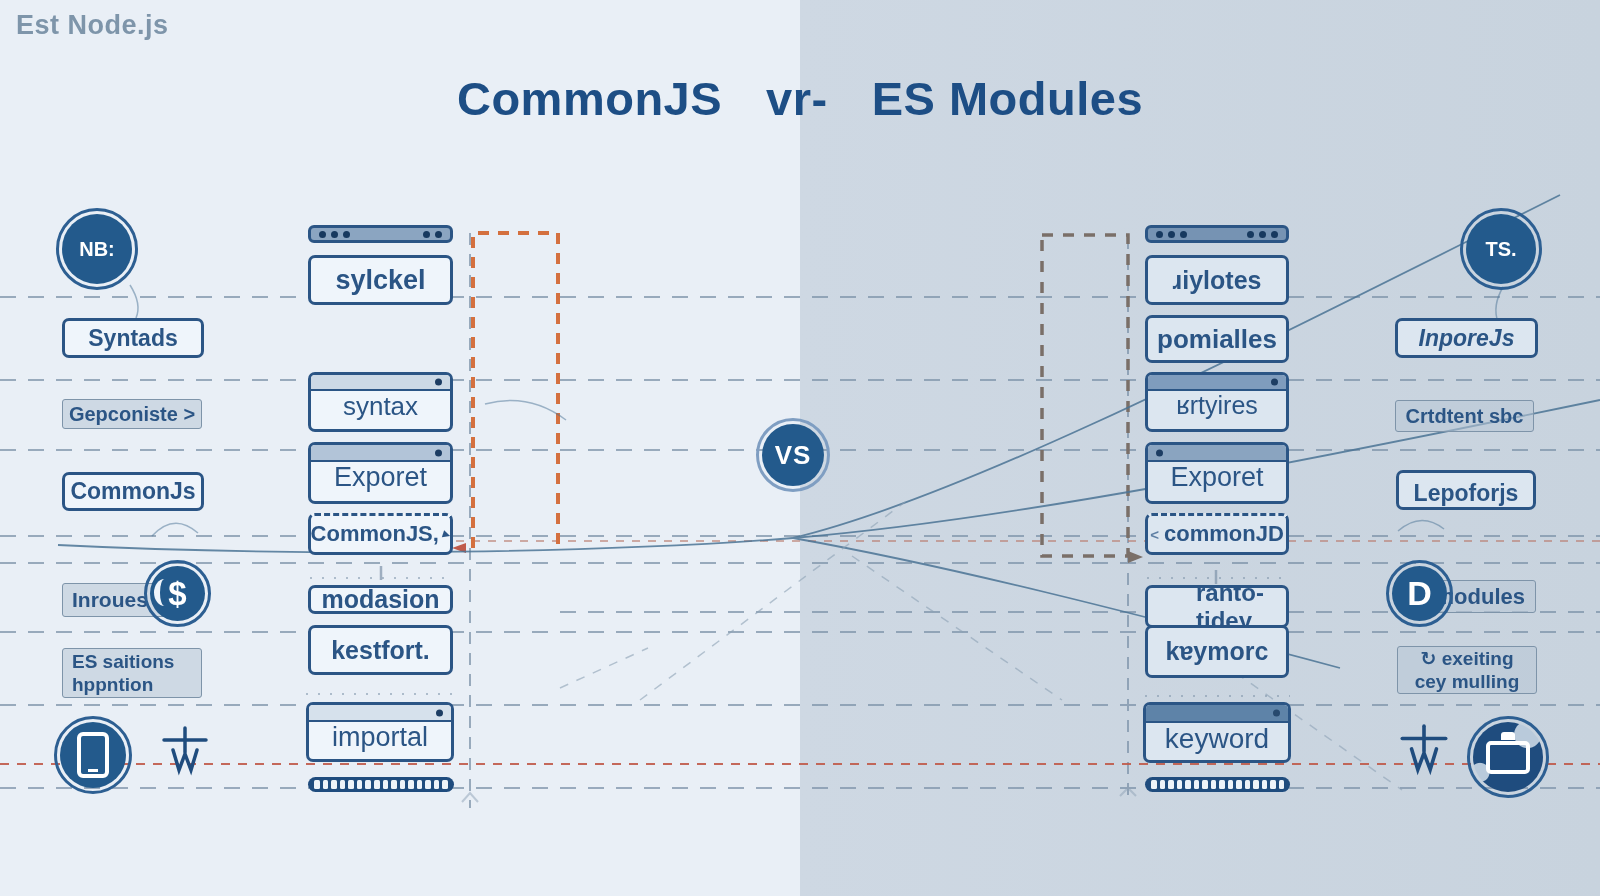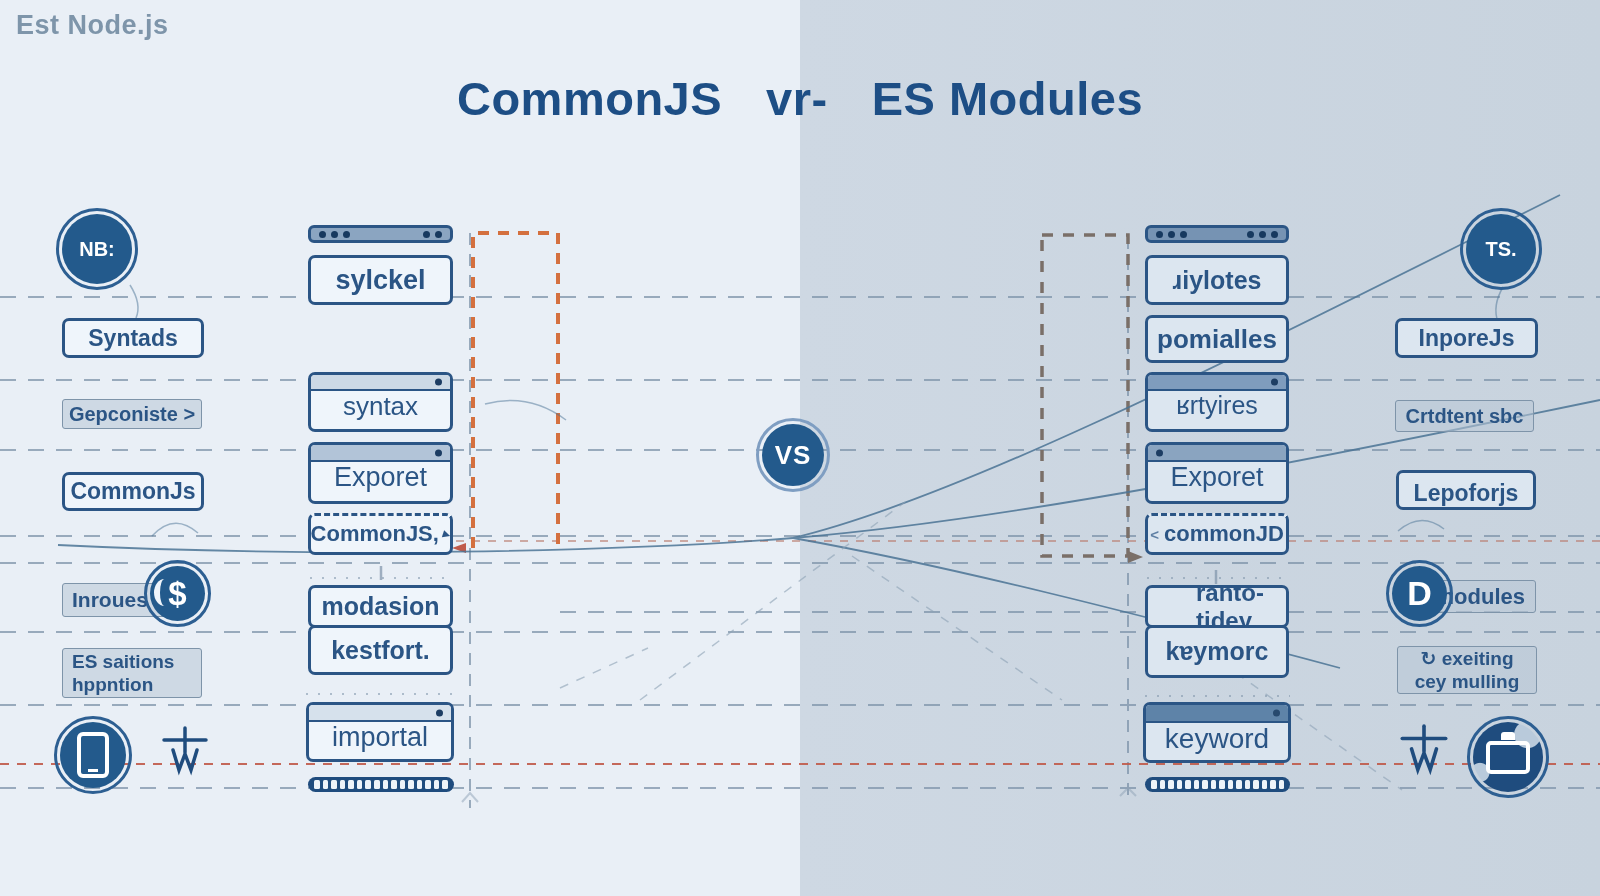--- a/index.html
+++ b/index.html
@@ -205,21 +205,21 @@
     <div class="win-bd" style="font-size:27px;">
       <span>Exporet</span>
     </div>
   </div>
 
   <div class="box dashed-top" style="left:308px;top:513px;width:145px;height:42px;font-size:22px;gap:4px;">
     <span>CommonJS,</span>
     <span style="font-size:15px;transform:rotate(18deg);">▸</span>
   </div>
 
-  <div class="box" style="left:308px;top:585px;width:145px;height:43px;font-size:25px;text-align:right;">
+  <div class="box" style="left:308px;top:585px;width:145px;height:29px;font-size:25px;text-align:right;">
     <span>modasion</span>
   </div>
 
   <div class="box" style="left:308px;top:625px;width:145px;height:50px;font-size:25px;">
     <span>kestfort.</span>
   </div>
 
   <div class="window" style="left:306px;top:702px;width:148px;height:60px;">
     <div class="win-hd" style="height:15px;background:#d6e1ec;">
       <span class="hdot right"></span>
@@ -329,21 +329,21 @@
       <i></i>
       <i></i>
       <i></i>
       <i></i>
     </div>
 
   <div class="badge-circle" style="left:1466px;top:214px;width:70px;height:70px;font-size:20px;">
     <span>TS.</span>
   </div>
 
-  <div class="box rfill" style="left:1395px;top:318px;width:143px;height:40px;font-size:23px;">
+  <div class="box rfill" style="left:1395px;top:318px;width:143px;height:40px;font-size:23px;font-style:italic;">
     <span>InporeJs</span>
   </div>
 
   <div class="box light" style="left:1395px;top:400px;width:139px;height:32px;font-size:20px;">
     <span>Crtdtent sbc</span>
   </div>
 
   <div class="box rfill" style="left:1396px;top:470px;width:140px;height:40px;font-size:23px;align-items:flex-end;">
     <span>Lepoforjs</span>
   </div>

